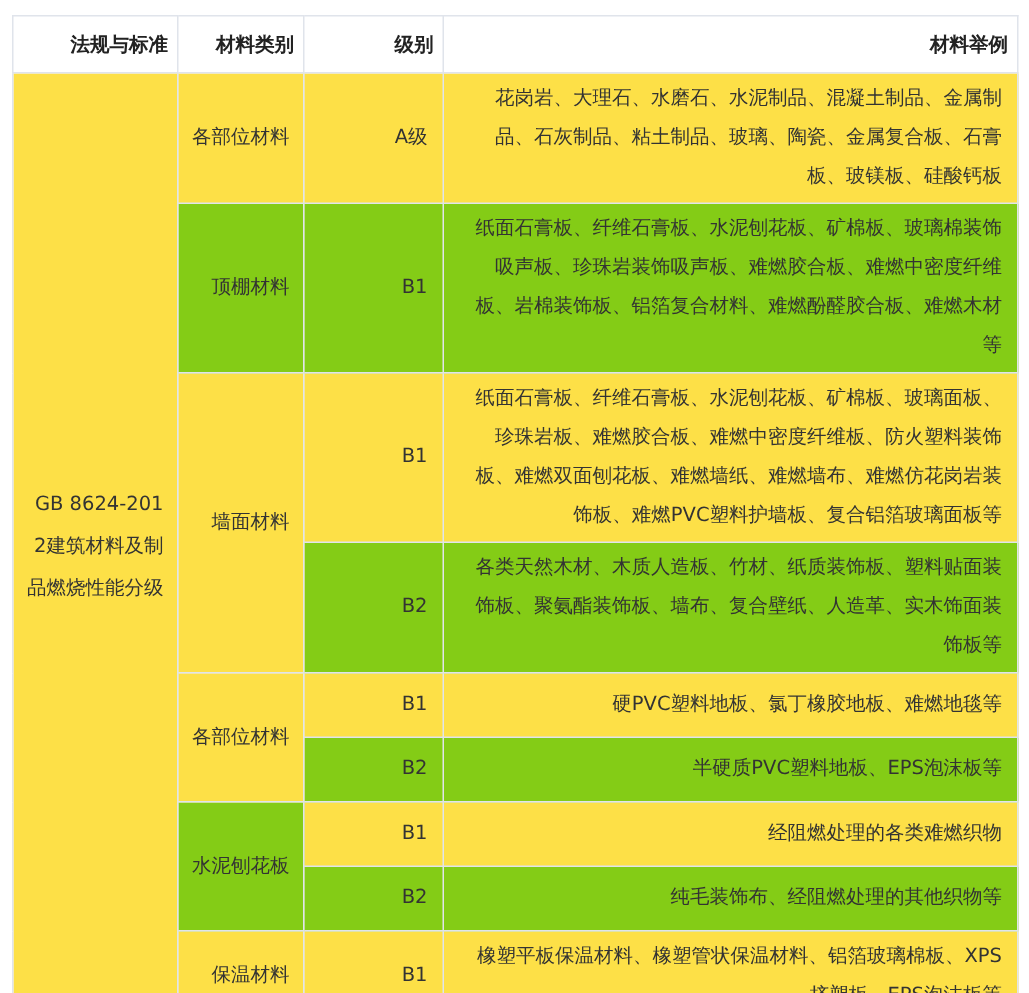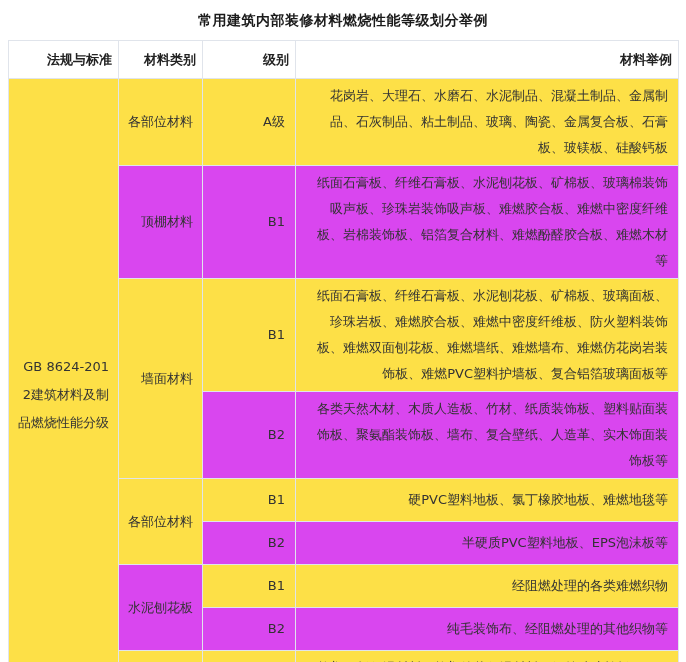--- a/index.html
+++ b/index.html
@@ -46,31 +46,30 @@
   }
   .rating-table td {
     line-height: 26px;
     padding: 4px 10px;
   }
   col.c-reg   { width: 110px; }
   col.c-cat   { width: 84px;  }
   col.c-level { width: 93px;  }
   col.c-ex    { width: 383px; }
   .bg-tint  { background: #fde047; }
-  .bg-white { background: #d946ef; }
+  .bg-white { background: #84cc16; }
   tr.row-s { height: 43px; }         
   td.reg-cell { line-height: 28px; padding: 4px 9px; }
   td.cat-cell { padding: 4px 9px; }
 </style>
 </head>
 <body>
 
 <div class="page">
 
-  <div class="title">常用建筑内部装修材料燃烧性能等级划分举例</div>
 
   <table class="rating-table">
     <colgroup>
       <col class="c-reg">
       <col class="c-cat">
       <col class="c-level">
       <col class="c-ex">
     </colgroup>
 
     <thead>

